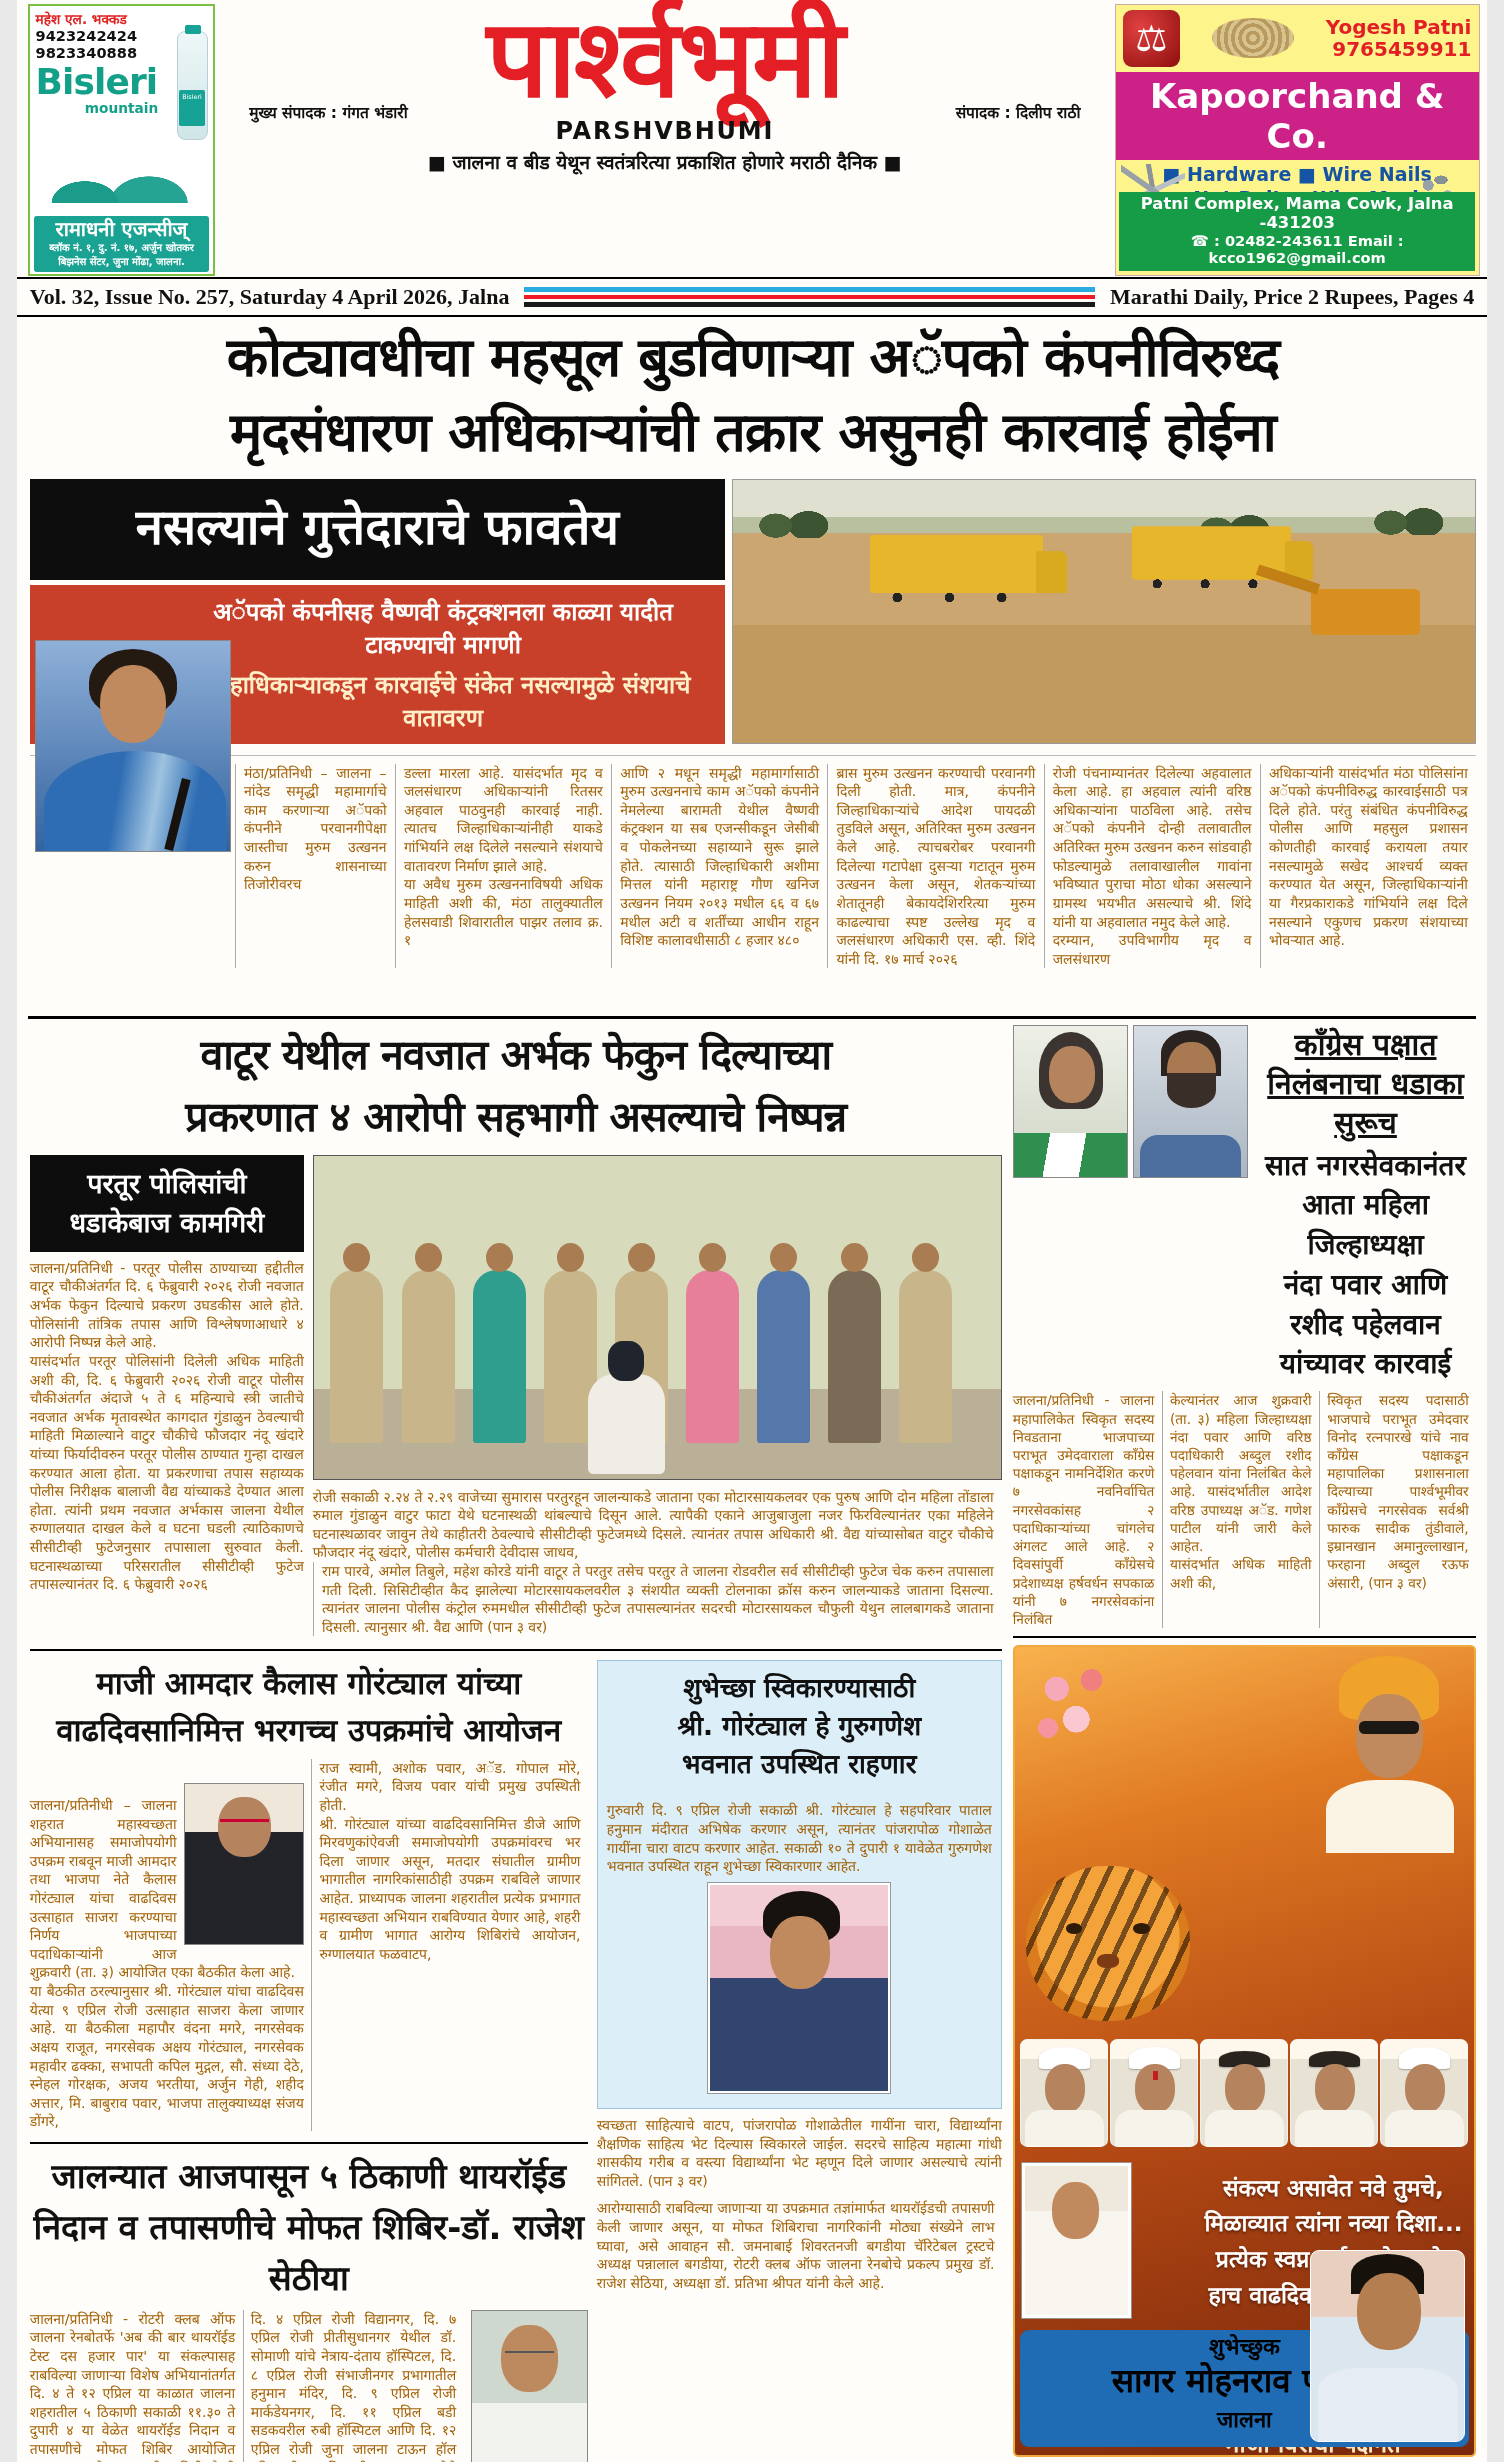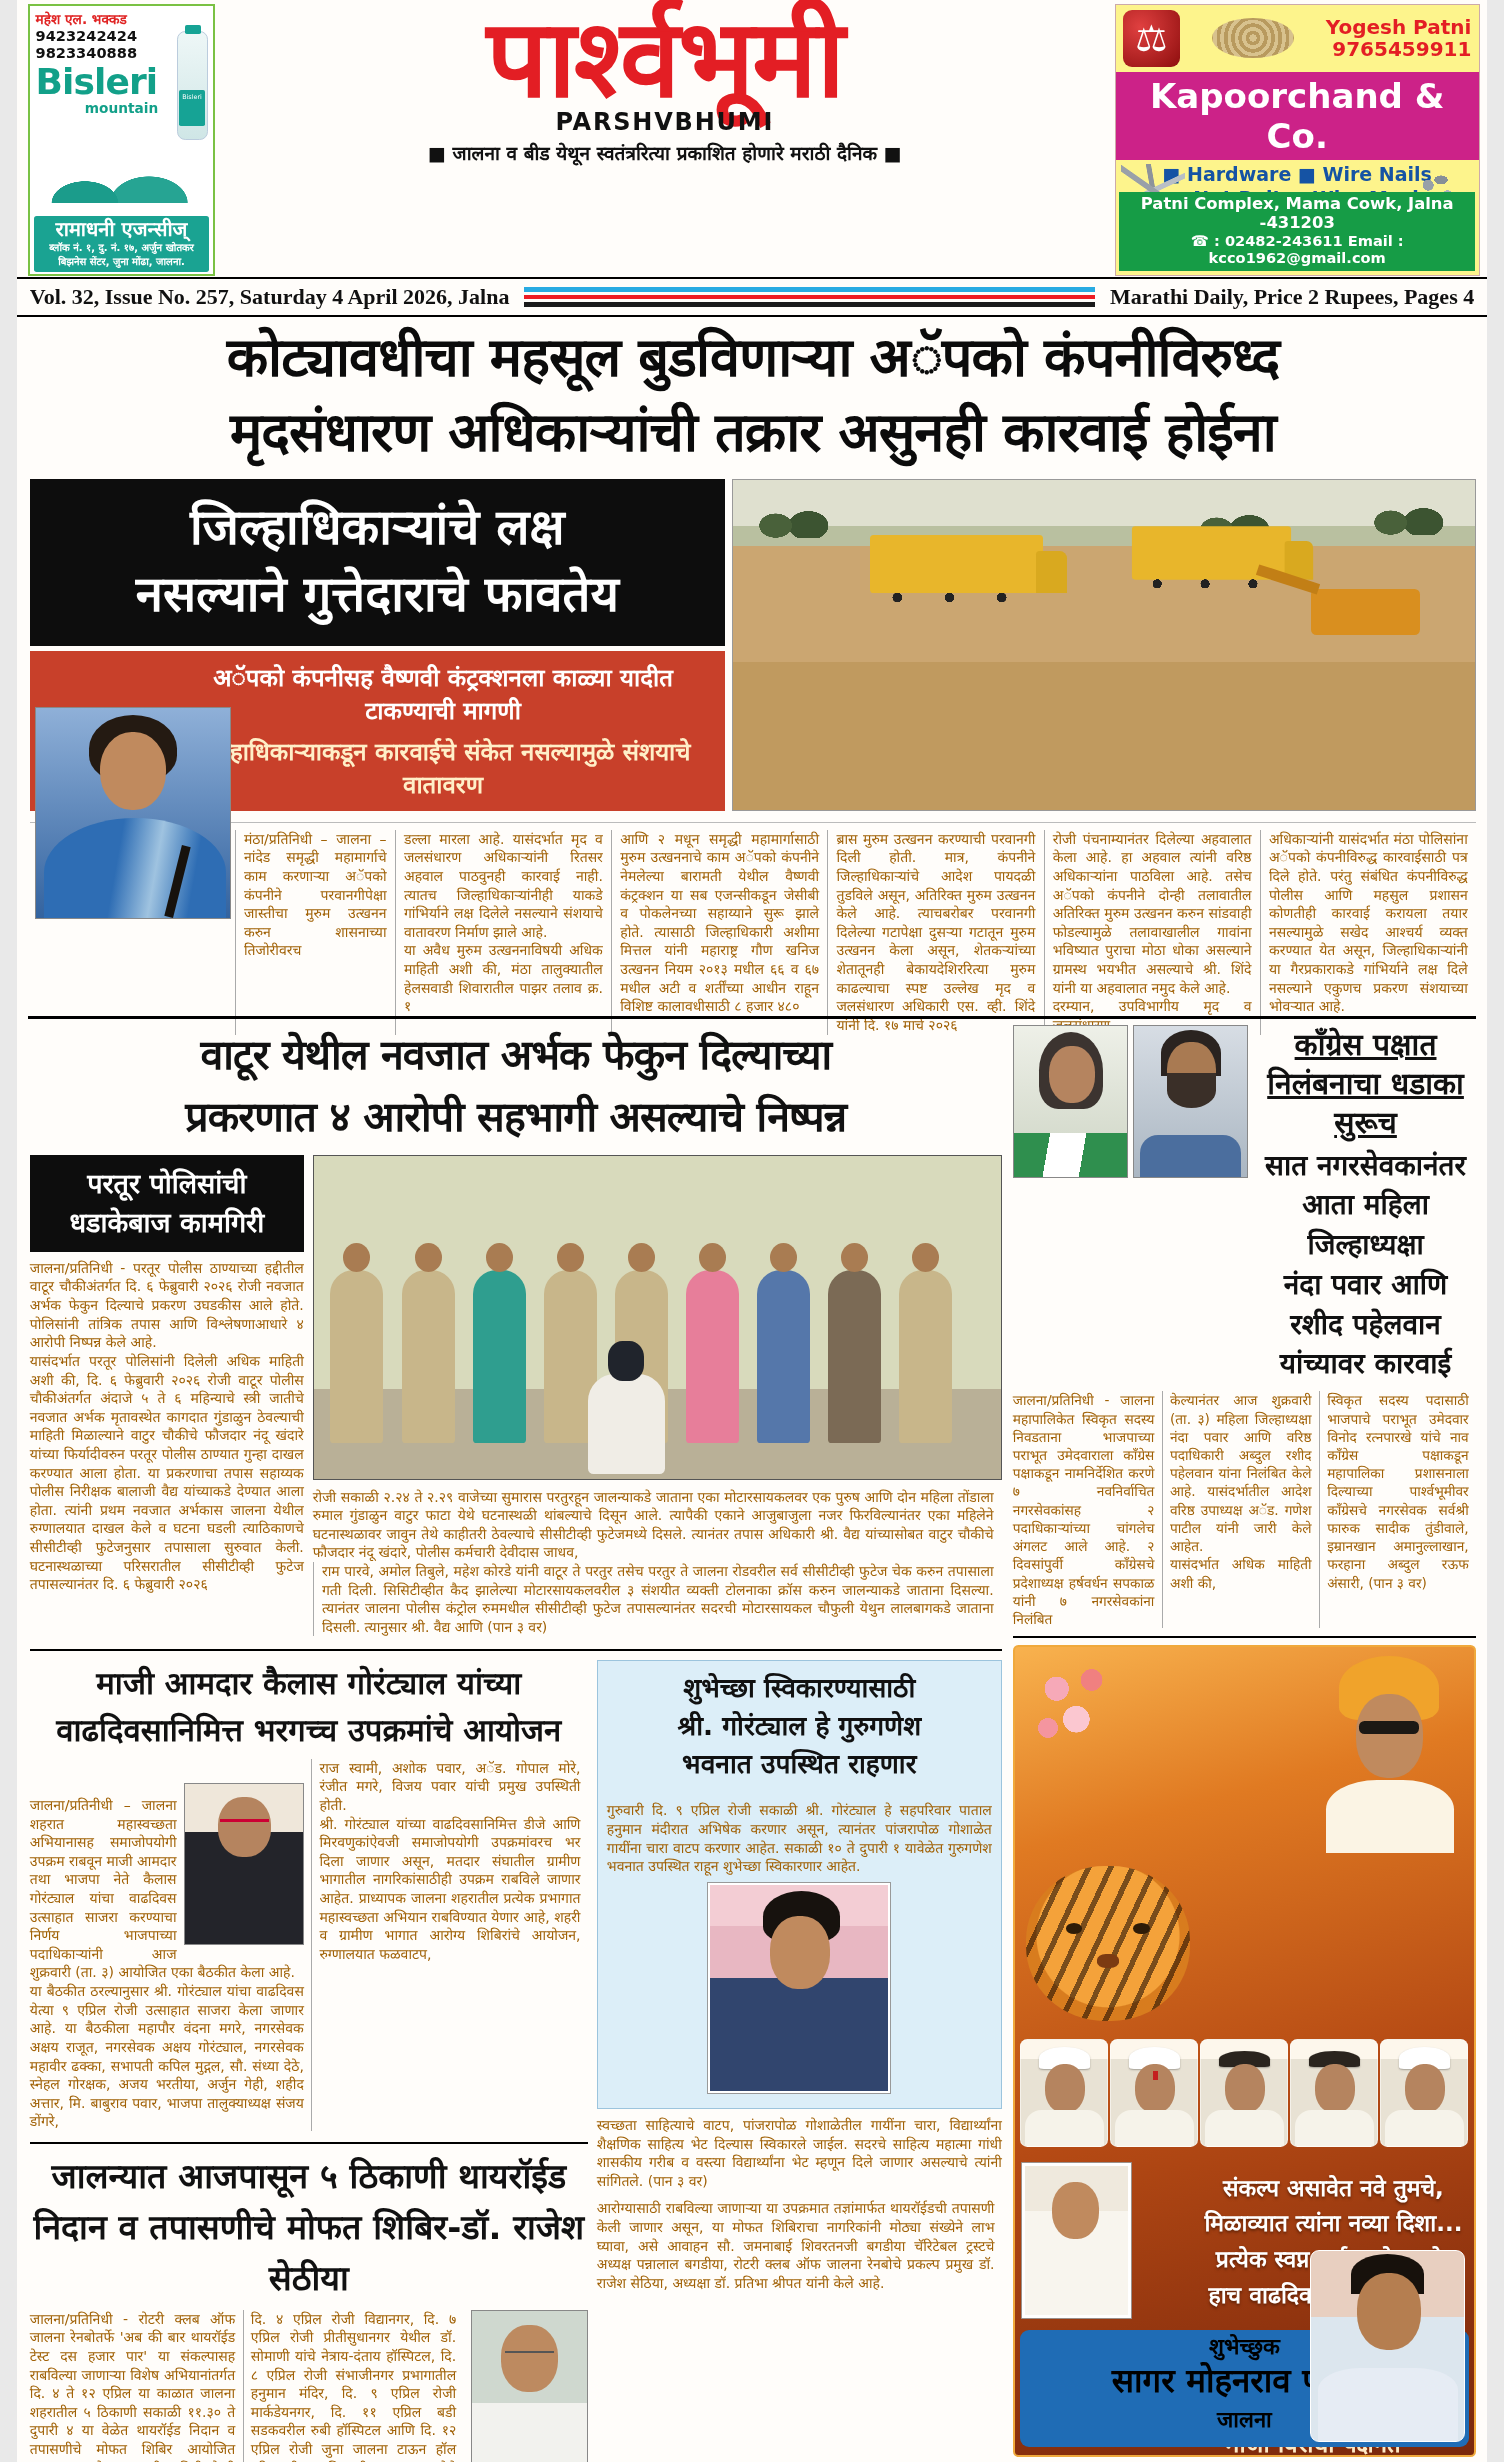--- a/index.html
+++ b/index.html
@@ -215,20 +215,24 @@
       </div>
       <div class="bis-agency">
         <div class="nm">रामाधनी एजन्सीज्</div>
         <div class="ad1">ब्लॉक नं. १, दु. नं. १७, अर्जुन खोतकर</div>
         <div class="ad1">बिझनेस सेंटर, जुना मोंढा, जालना.</div>
       </div>
     </div>
 
     <div class="masthead">
       <div class="mast-title">पार्श्वभूमी</div>
+      <div class="mast-eds">
+        <span>मुख्य संपादक : गंगत भंडारी</span>
+        <span>संपादक : दिलीप राठी</span>
+      </div>
       <div class="mast-latin">PARSHVBHUMI</div>
       <div class="mast-tag">■ जालना व बीड येथून स्वतंत्ररित्या प्रकाशित होणारे मराठी दैनिक ■</div>
     </div>
 
     <div class="ad-kap">
       <div class="kap-top">
         <span class="kap-scales">⚖</span>
         <span class="kap-rope"></span>
         <span class="kap-contact">
           <span>Yogesh Patni</span><br>
@@ -262,21 +266,20 @@
   </div>
 
   <div class="lead">
     <div class="lead-h">
       <div>कोट्यावधीचा महसूल बुडविणाऱ्या अॅपको कंपनीविरुध्द</div>
       <div>मृदसंधारण अधिकाऱ्यांची तक्रार असुनही कारवाई होईना</div>
     </div>
     <div class="lead-mid">
       <div class="lead-left">
         <div class="lead-blackbox">
-          <div>जिल्हाधिकाऱ्यांचे लक्ष</div>
           <div>नसल्याने गुत्तेदाराचे फावतेय</div>
         </div>
         <div class="lead-redband">
           <div class="b1">अॅपको कंपनीसह वैष्णवी कंट्रक्शनला काळ्या यादीत टाकण्याची मागणी</div>
           <div class="b2">जिल्हाधिकाऱ्याकडून कारवाईचे संकेत नसल्यामुळे संशयाचे वातावरण</div>
           <div class="ph-speaker">
             <span class="hair"></span>
               <span class="face"></span>
               <span class="saree"></span>
               <span class="mic"></span>

